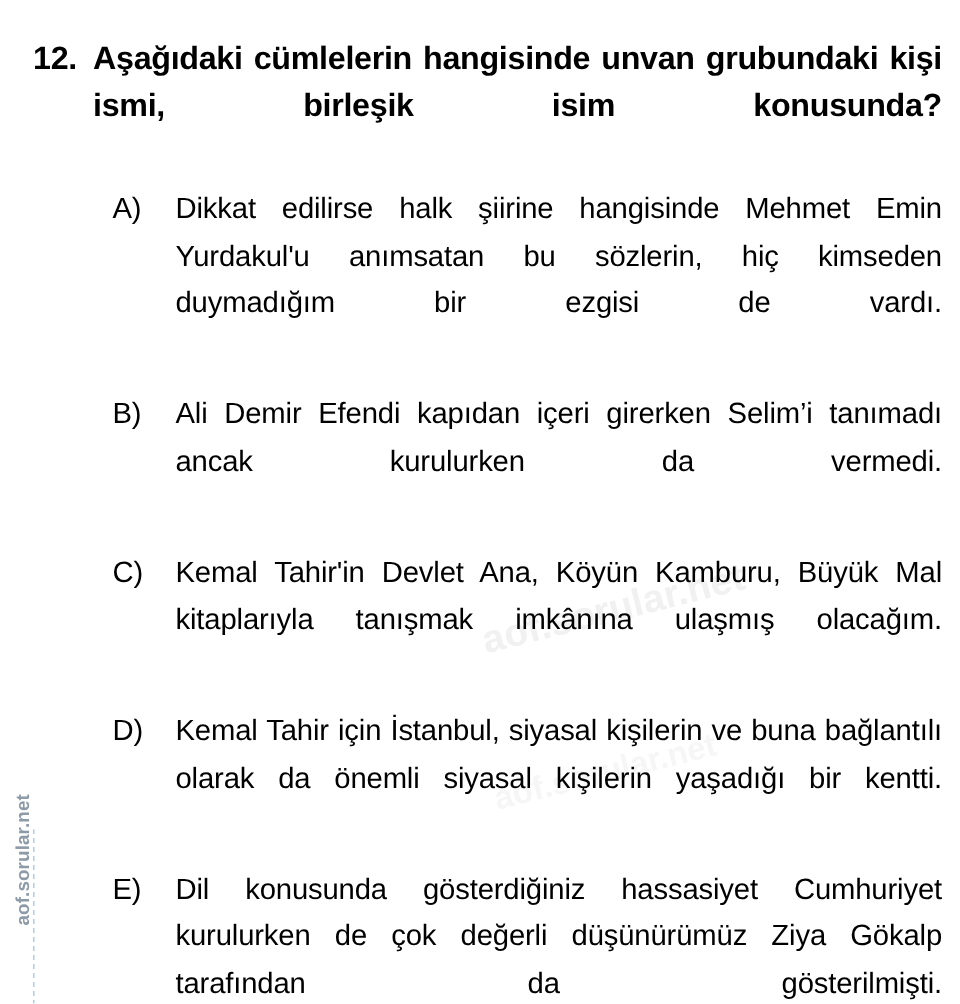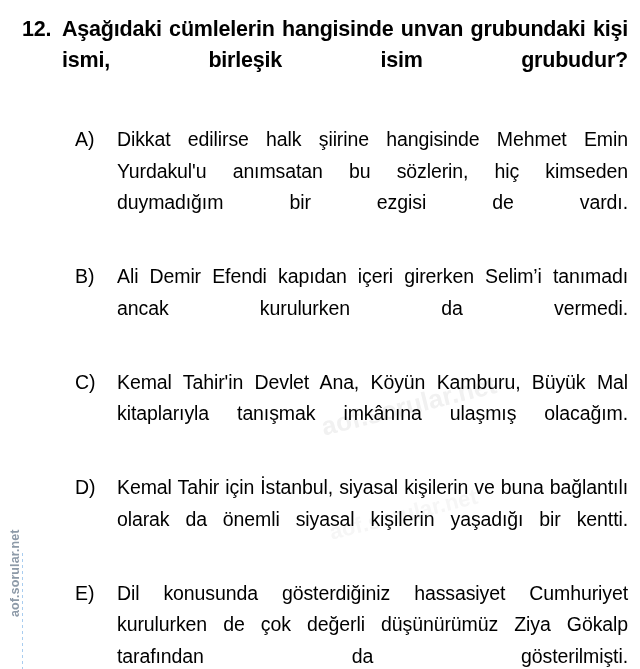--- a/index.html
+++ b/index.html
@@ -80,21 +80,21 @@
   
   .sheet {
     position: relative;
     z-index: 2;
     padding: 0;
   }
 
   .question {
     position: absolute;
     left: 22px;
-    top: 14px;
+    top: 24px;
     width: 606px;
     display: flex;
     align-items: flex-start;
   }
   .q-number {
     flex: 0 0 auto;
     width: 40px;
     font-size: 21.5px;
     font-weight: bold;
     line-height: 31px;
@@ -157,21 +157,21 @@
   <div class="gutter-mark">aof.sorular.net</div>
 </div>
 
 <div class="page-mark">aof.sorular.net</div>
 <div class="page-mark second">aof.sorular.net</div>
 
 <div class="sheet">
 
   <div class="question">
     <div class="q-number">12.</div>
-    <div class="q-text">Aşağıdaki cümlelerin hangisinde unvan grubundaki kişi ismi, birleşik isim grubudur?</div>
+    <div class="q-text">Aşağıdaki cümlelerin hangisinde unvan grubundaki kişi ismi, birleşik isim konusunda?</div>
   </div>
 
   <div class="options">
 
     <div class="option">
       <div class="opt-letter">A)</div>
       <div class="opt-text">Dikkat edilirse halk şiirine hangisinde Mehmet Emin Yurdakul'u anımsatan bu sözlerin, hiç kimseden duymadığım bir ezgisi de vardı.</div>
     </div>
 
     <div class="option">

